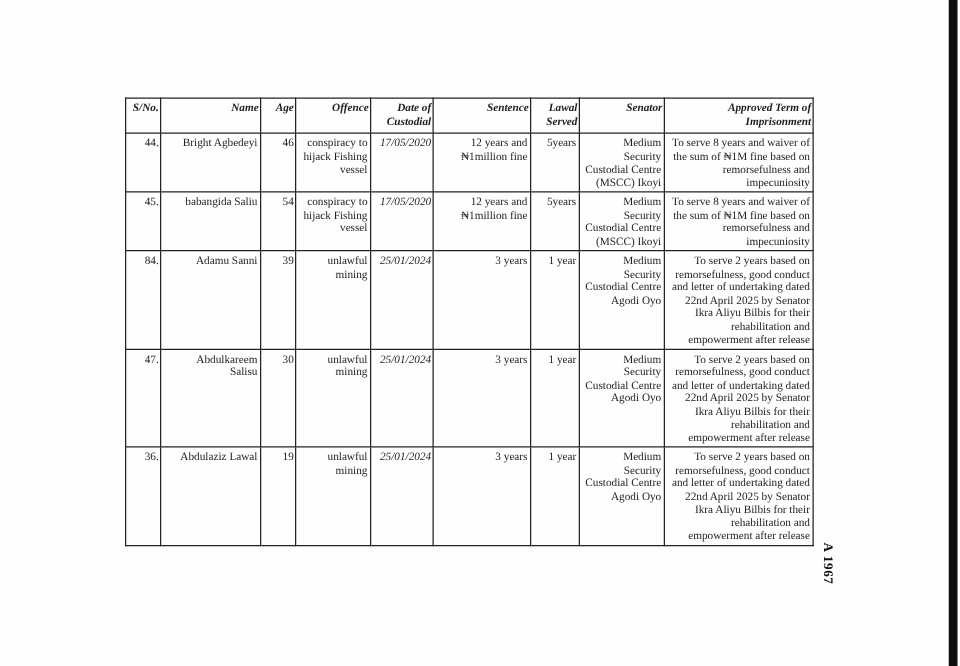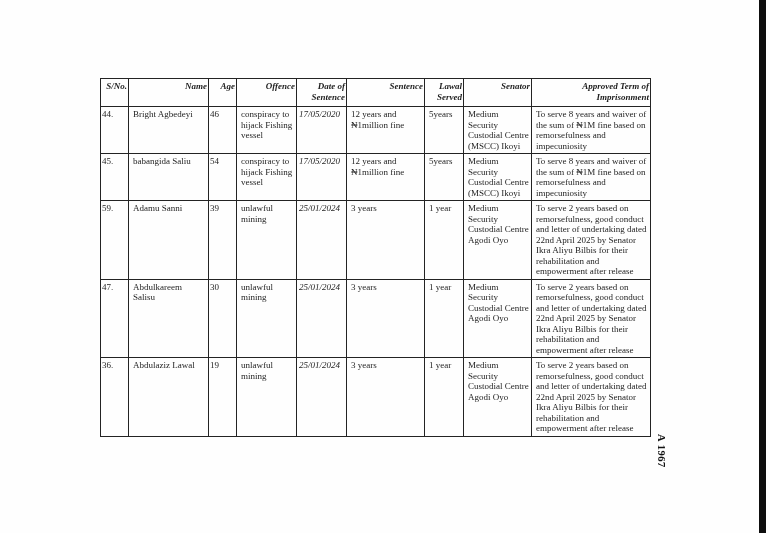--- a/index.html
+++ b/index.html
@@ -22,28 +22,29 @@
     table-layout: fixed;
   }
   .gazette th, .gazette td {
     border: 1px solid #232323;
     color: #1e1e1e;
     font-size: 9px;
     line-height: 10.5px;
     vertical-align: top;
     padding: 2px 2px 2px 4px;
     overflow: hidden;
+    text-align: right;
   }
   .gazette th {
     font-weight: bold;
     font-style: italic;
     text-align: right;
     padding: 2px 1px;
   }
-  .gazette td.c-center { text-align: left; padding-left: 1px; padding-right: 1px; }
+  .gazette td.c-center { text-align: right; padding-left: 1px; padding-right: 1px; }
   .gazette td.c-date { padding-left: 2px; padding-right: 1px; font-style: italic; }
   .side-label {
     position: absolute;
     left: 656px; top: 434px;
     writing-mode: vertical-rl;
     font-weight: bold;
     font-size: 10.5px;
     letter-spacing: 0.5px;
     color: #111111;
     white-space: nowrap;
@@ -71,21 +72,21 @@
       <col style="width:39px">
         <col style="width:68px">
         <col style="width:119px">
     </colgroup>
     <thead>
       <tr style="height:28px">
         <th>S/No.</th>
         <th>Name</th>
         <th>Age</th>
         <th>Offence</th>
-        <th>Date of Sentence</th>
+        <th>Date of Custodial</th>
         <th>Sentence</th>
         <th>Lawal Served</th>
         <th>Senator</th>
         <th>Approved Term of Imprisonment</th>
       </tr>
     </thead>
     <tbody>
       <tr style="height:47px">
         <td class="c-center">44.</td>
         <td>Bright Agbedeyi</td>
@@ -102,21 +103,21 @@
         <td>babangida Saliu</td>
         <td class="c-center">54</td>
         <td>conspiracy to hijack Fishing vessel</td>
         <td class="c-date">17/05/2020</td>
         <td>12 years and ₦1million fine</td>
         <td>5years</td>
         <td>Medium Security Custodial Centre (MSCC) Ikoyi</td>
         <td>To serve 8 years and waiver of the sum of ₦1M fine based on remorsefulness and impecuniosity</td>
       </tr>
       <tr style="height:78px">
-        <td class="c-center">59.</td>
+        <td class="c-center">84.</td>
         <td>Adamu Sanni</td>
         <td class="c-center">39</td>
         <td>unlawful mining</td>
         <td class="c-date">25/01/2024</td>
         <td>3 years</td>
         <td>1 year</td>
         <td>Medium Security Custodial Centre Agodi Oyo</td>
         <td>To serve 2 years based on remorsefulness, good conduct and letter of undertaking dated 22nd April 2025 by Senator Ikra Aliyu Bilbis for their rehabilitation and empowerment after release</td>
       </tr>
       <tr style="height:77px">

